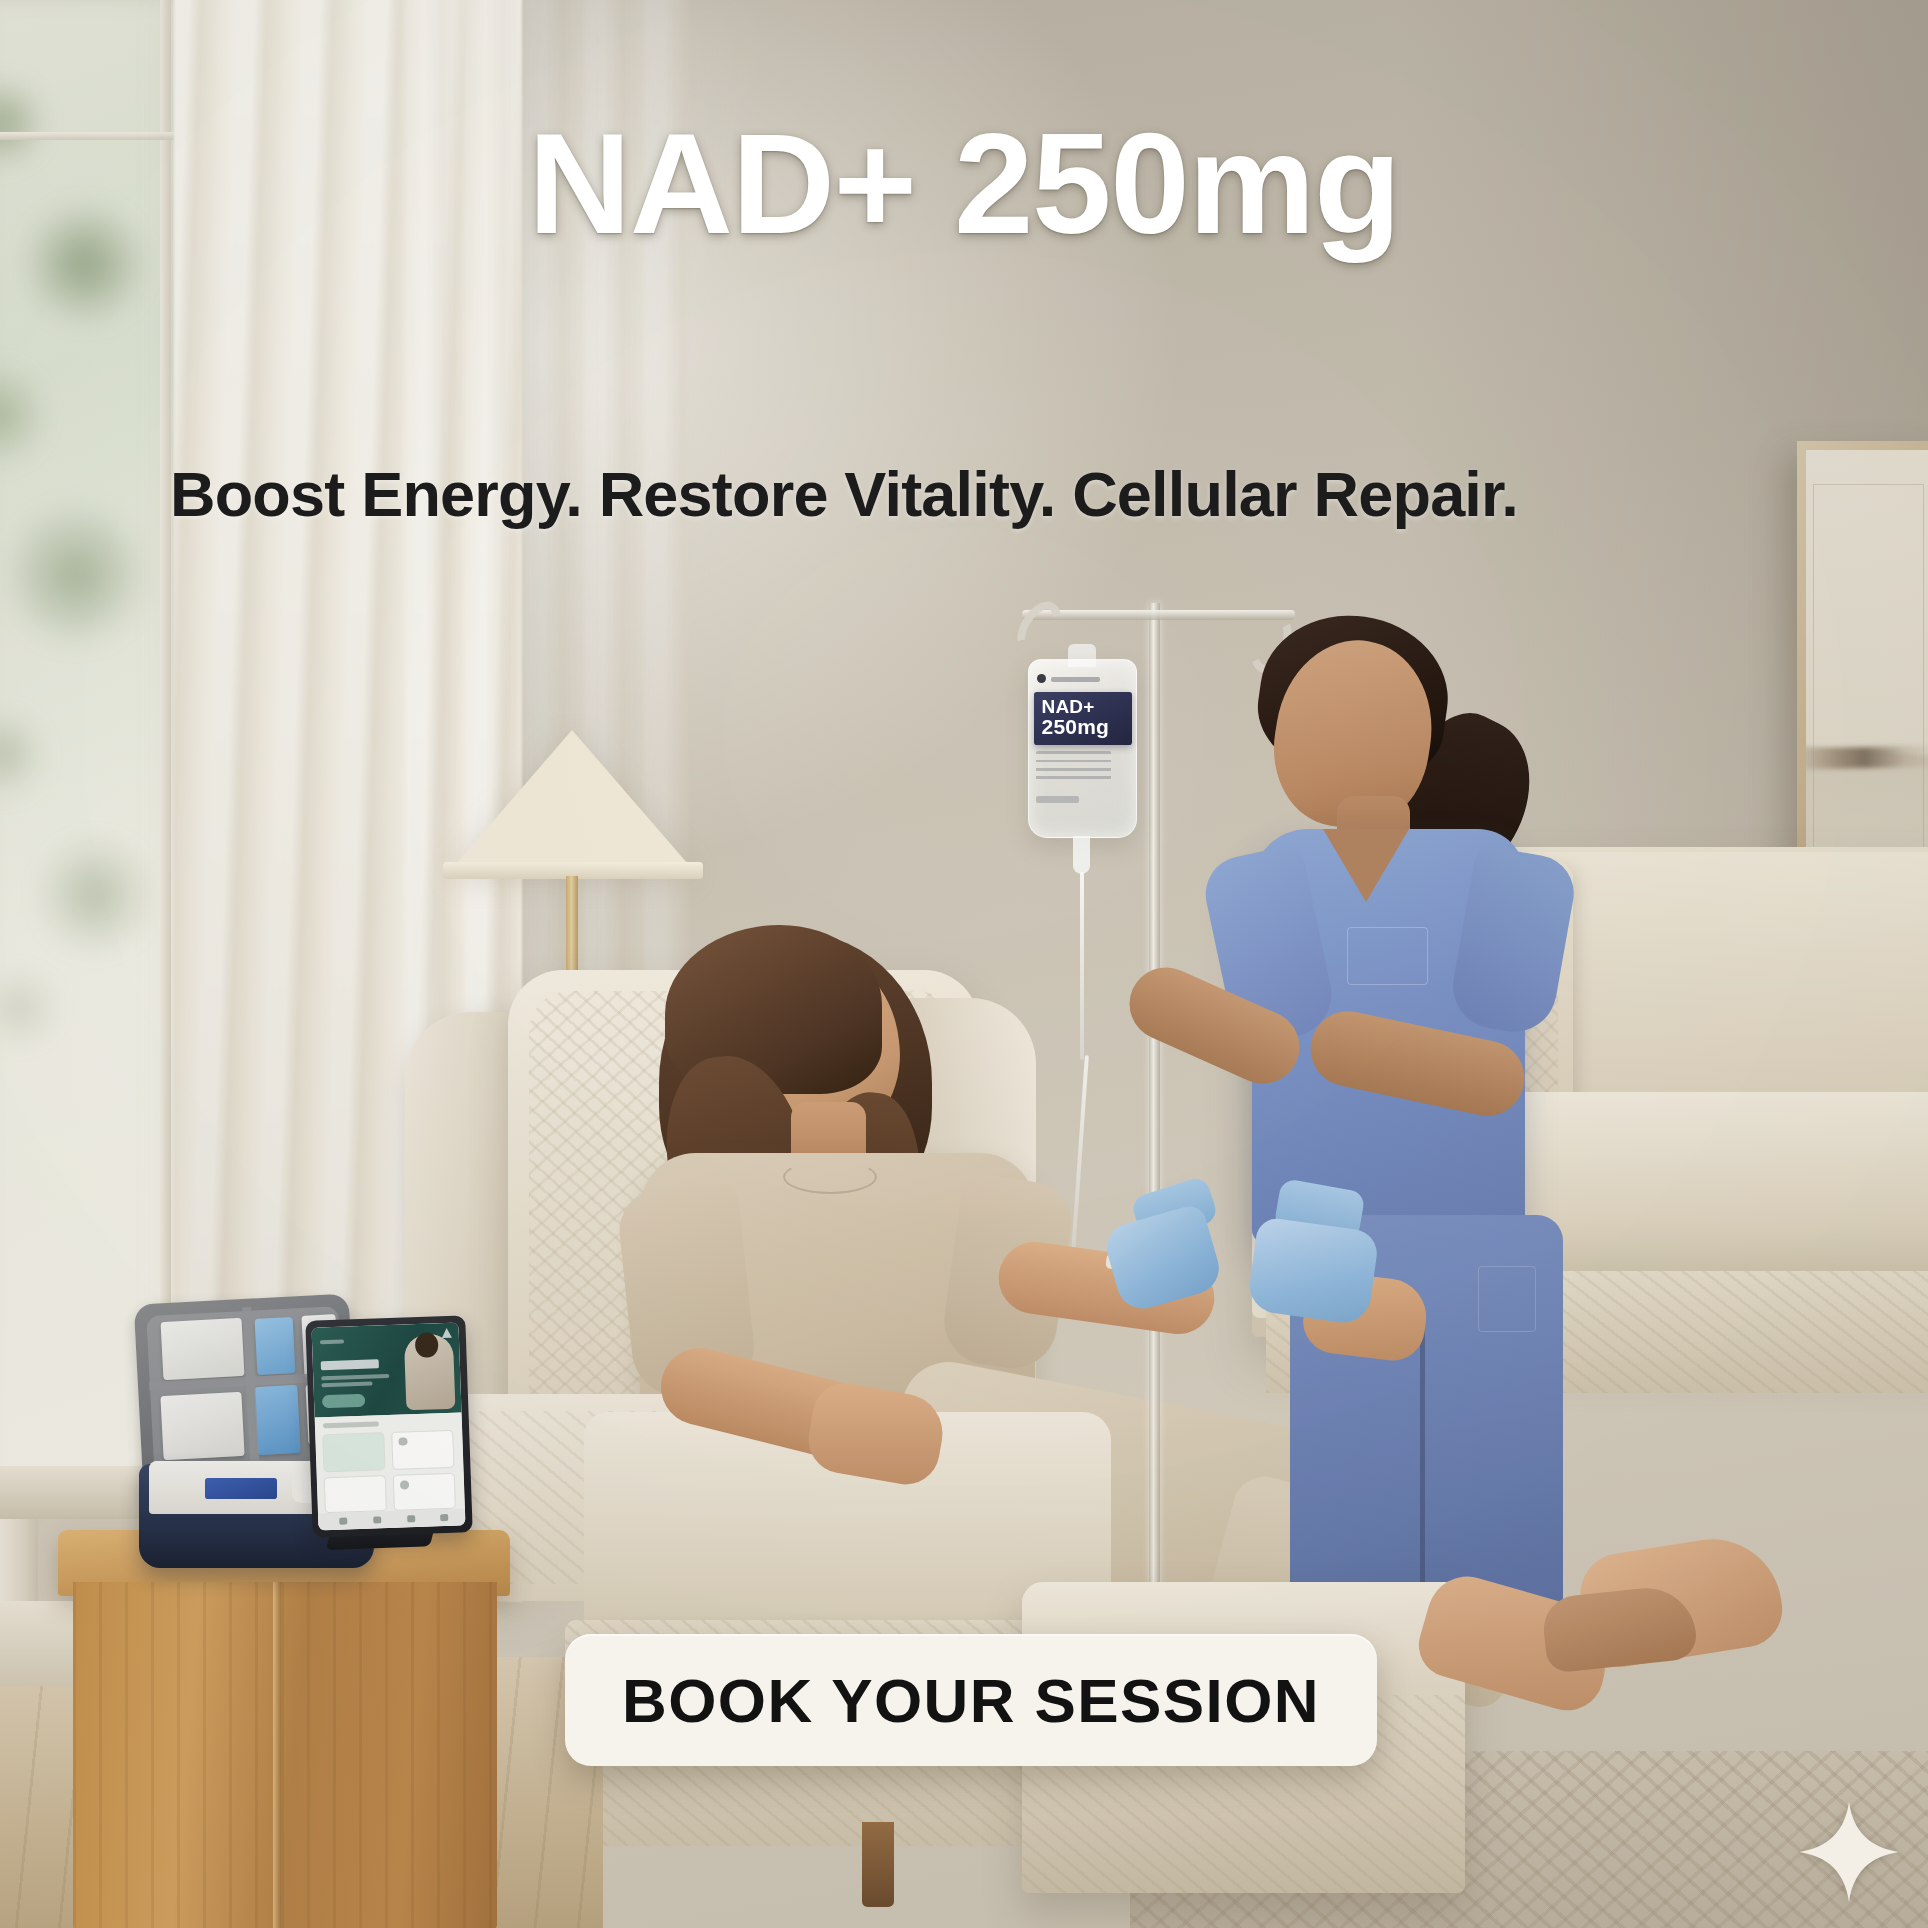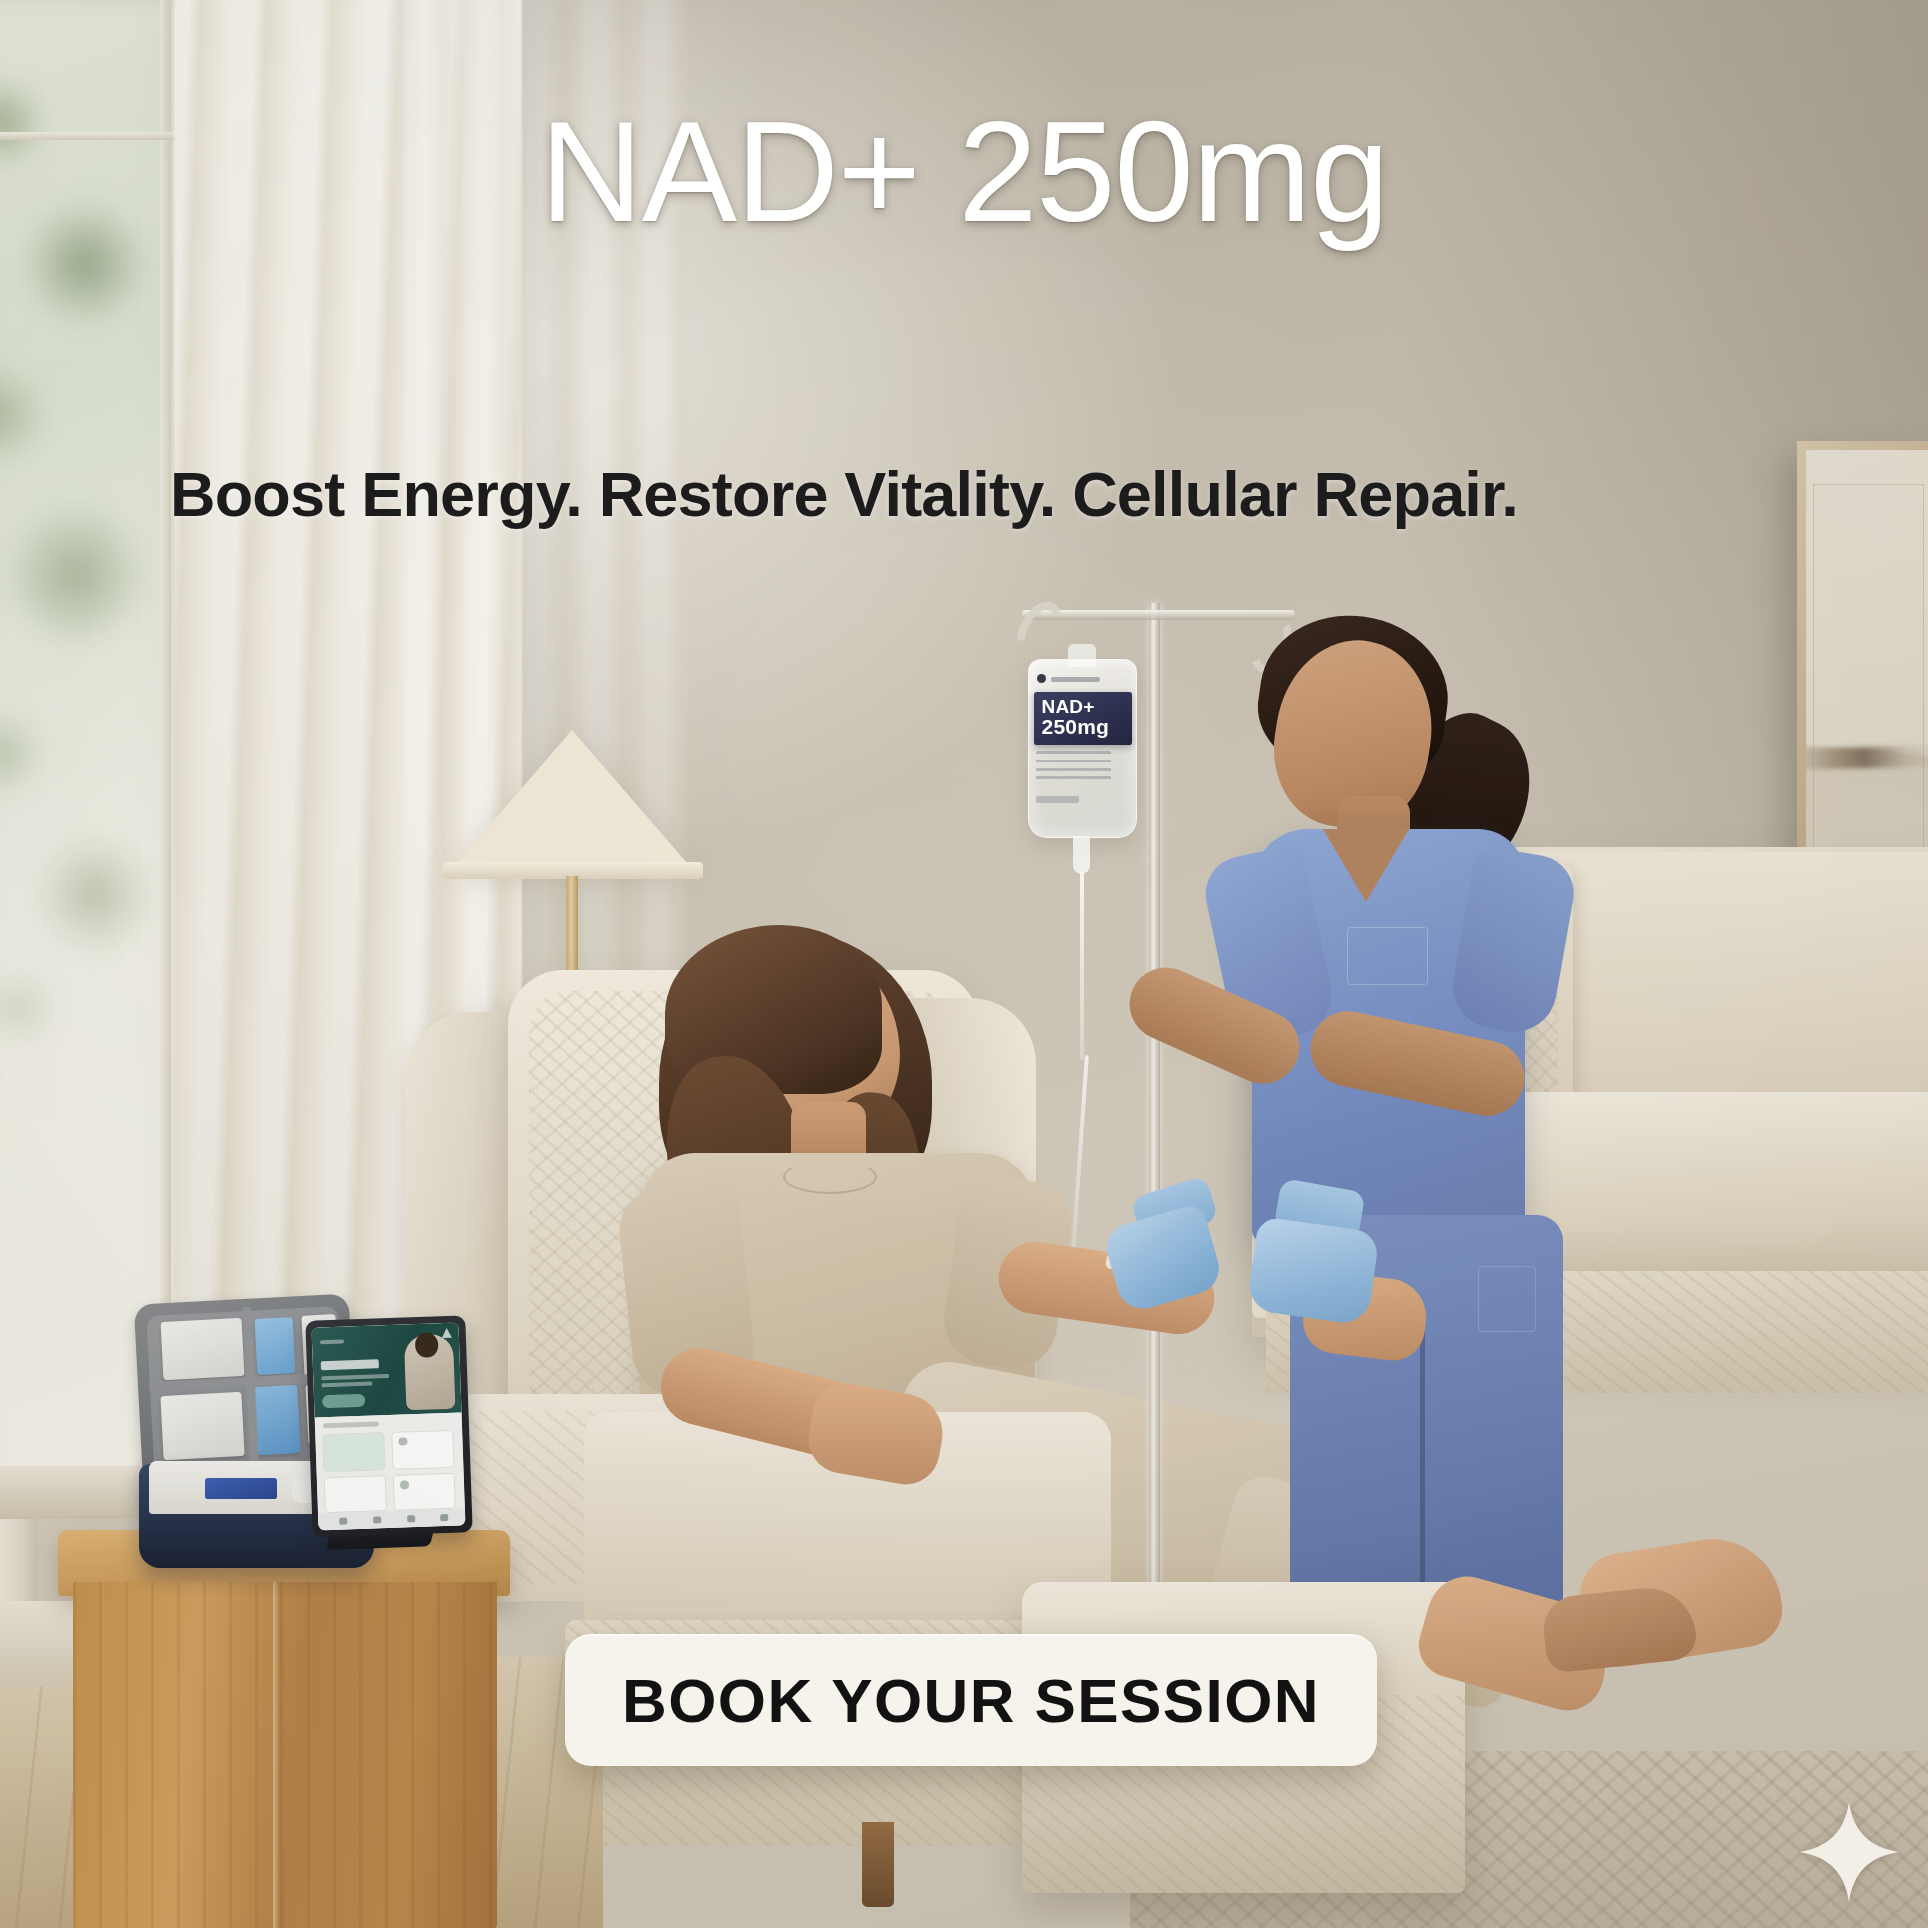--- a/index.html
+++ b/index.html
@@ -626,23 +626,23 @@
   .ts-nav { position:absolute; left:0; bottom:0; width:100%; height:17px; background:#eceeec; }
   .ts-navdot { position:absolute; bottom:4.7px; width:7.5px; height:7.5px; background:#9aa5a0; border-radius:1.9px; }
   .tablet-stand {
     position:absolute; left:331px; top:1507px; width:104px; height:41px;
     background:linear-gradient(180deg,#2a2c30,#17191c);
     border-radius:0 0 5.6px 5.6px; transform:rotate(-2deg) skewX(-16deg);
   }
 
   
   .headline {
-    position:absolute; left:0; width:1928px; top:99px;
+    position:absolute; left:0; width:1928px; top:111px;
     text-align:center; color:#ffffff;
-    font-size:143px; font-weight:400; line-height:1.02;
+    font-size:143px; font-weight:700; line-height:1.02;
     letter-spacing:-1.4px;
     text-shadow:0 2.8px 9.4px rgba(80,72,58,.40), 0 0.9px 1.9px rgba(70,62,50,.35);
   }
   .headline .l2 { display:block; margin-top:5.6px; }
   .subhead {
     position:absolute; left:0; width:1688px; top:458px;
     text-align:center; color:#1c1c1c;
     font-size:63px; font-weight:700; letter-spacing:-0.8px;
     text-shadow:0 1.9px 5.6px rgba(255,255,255,.35);
   }

